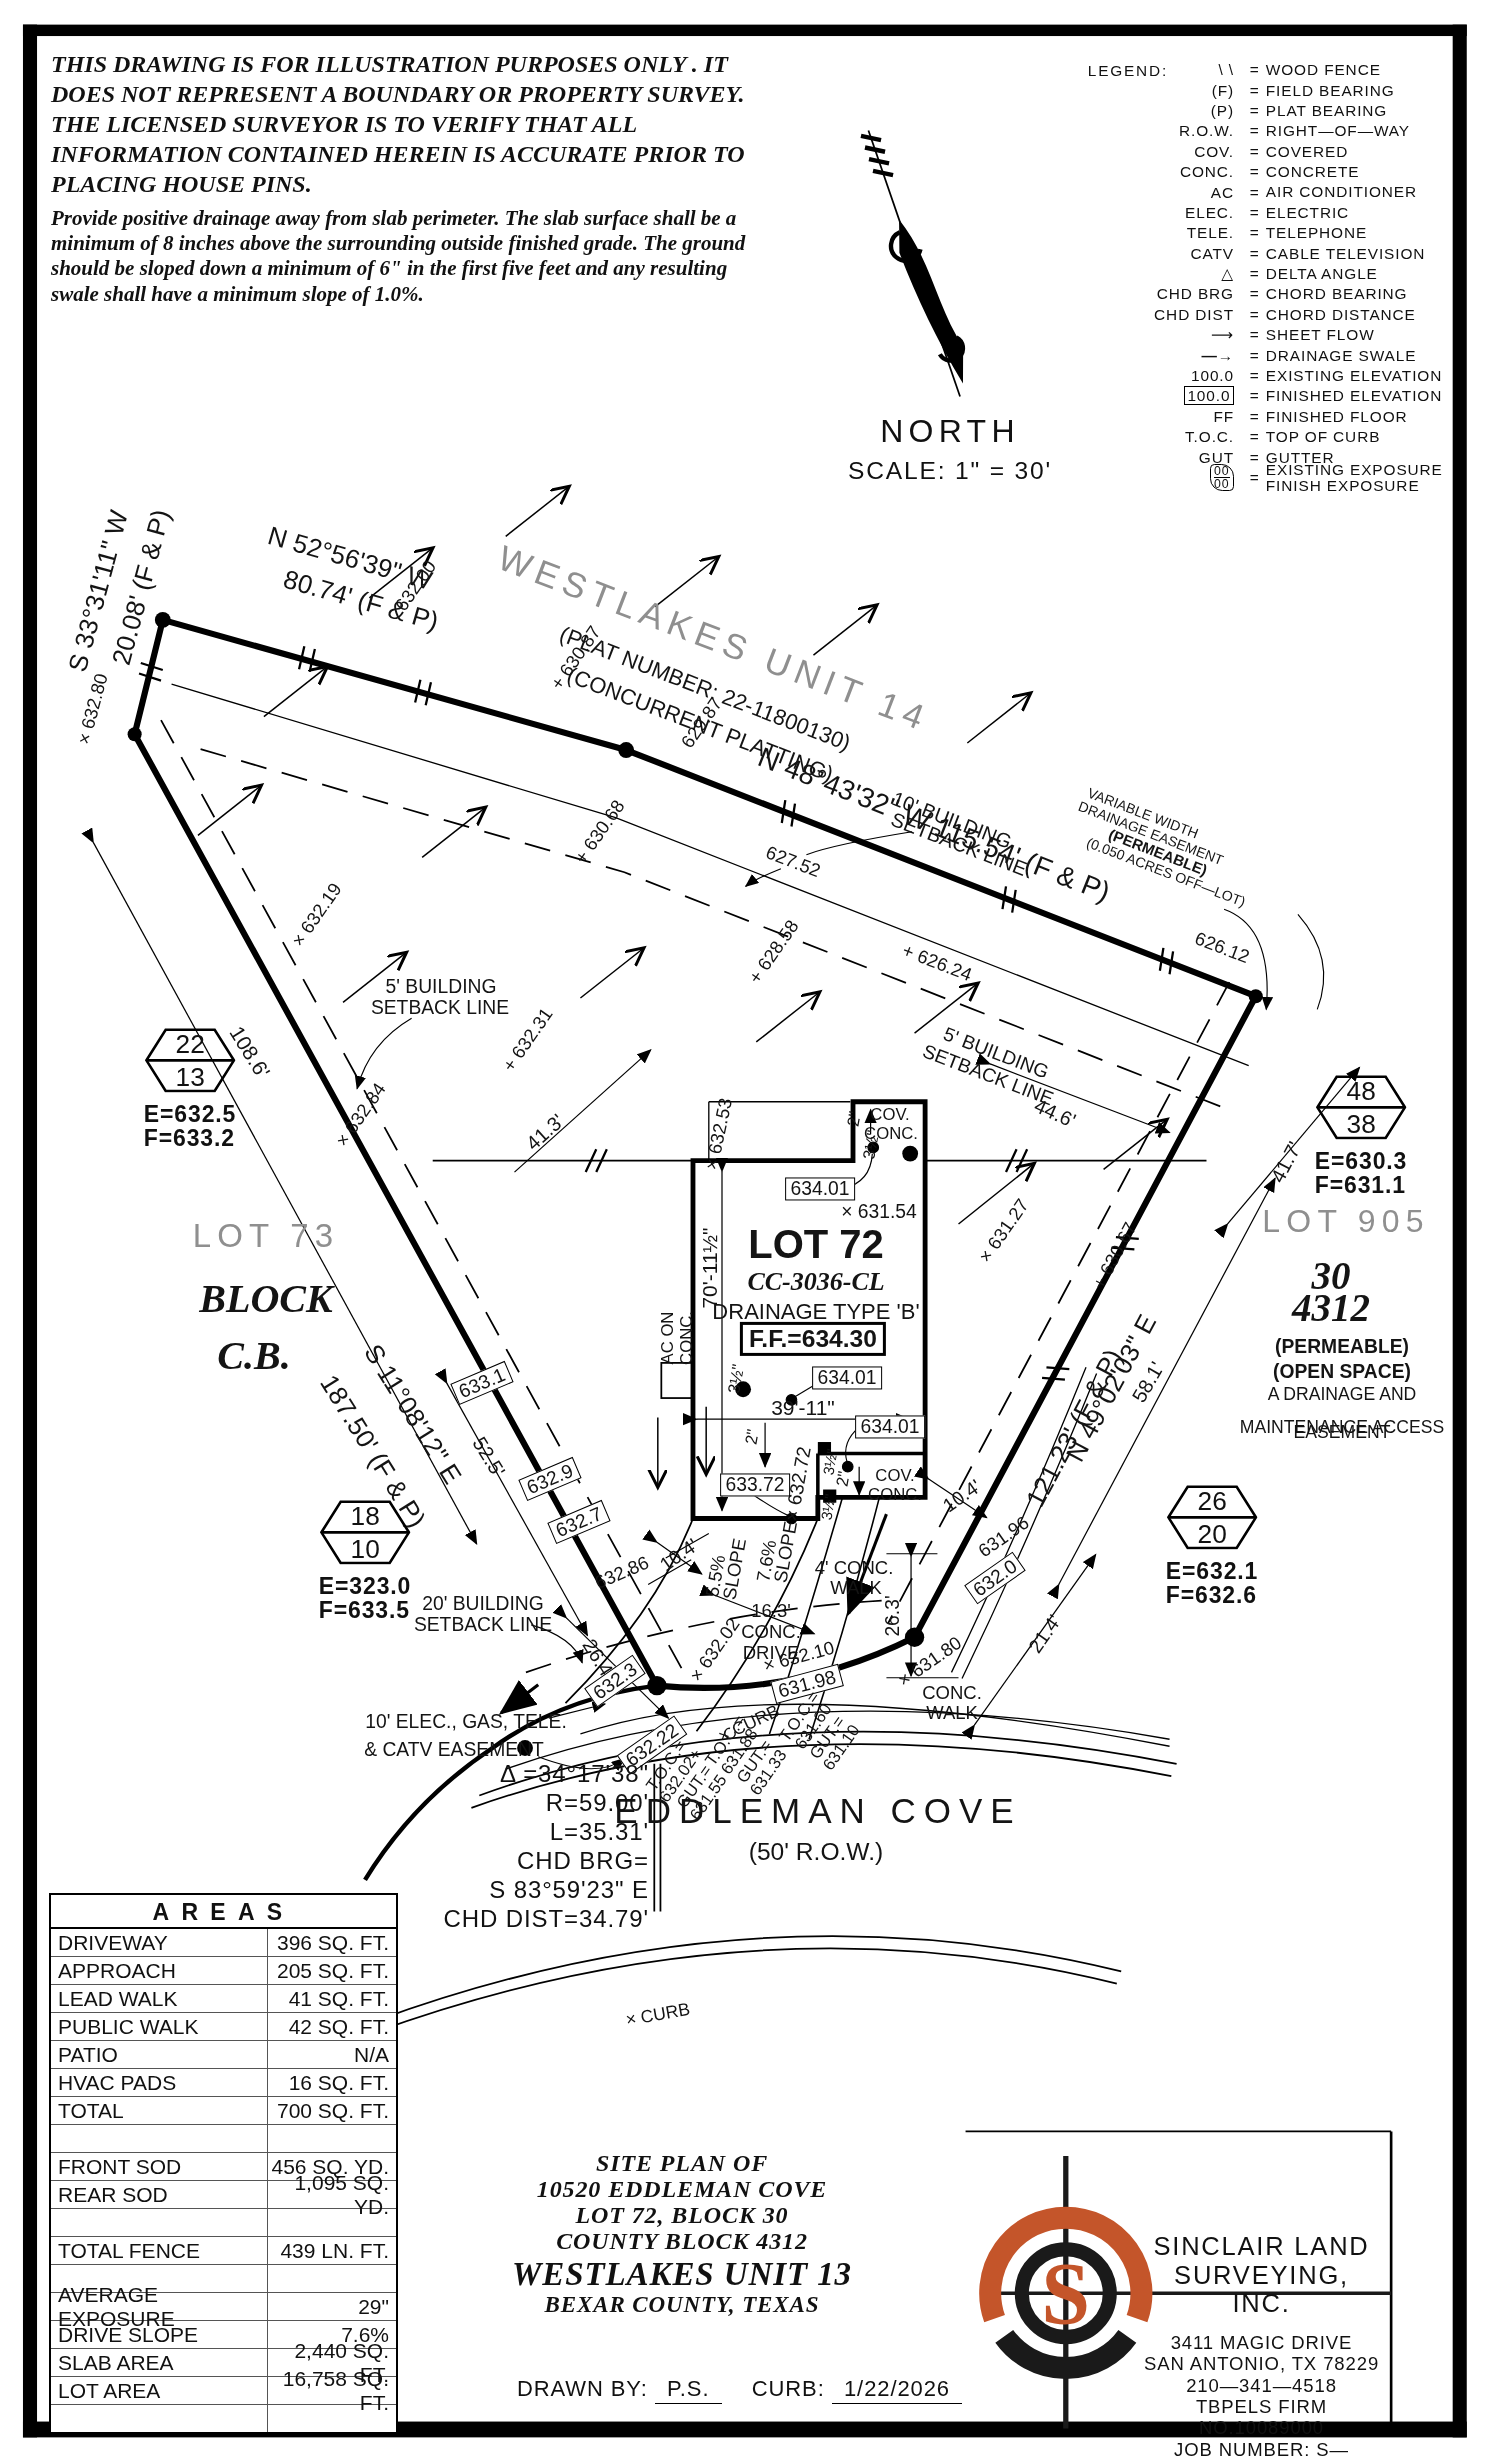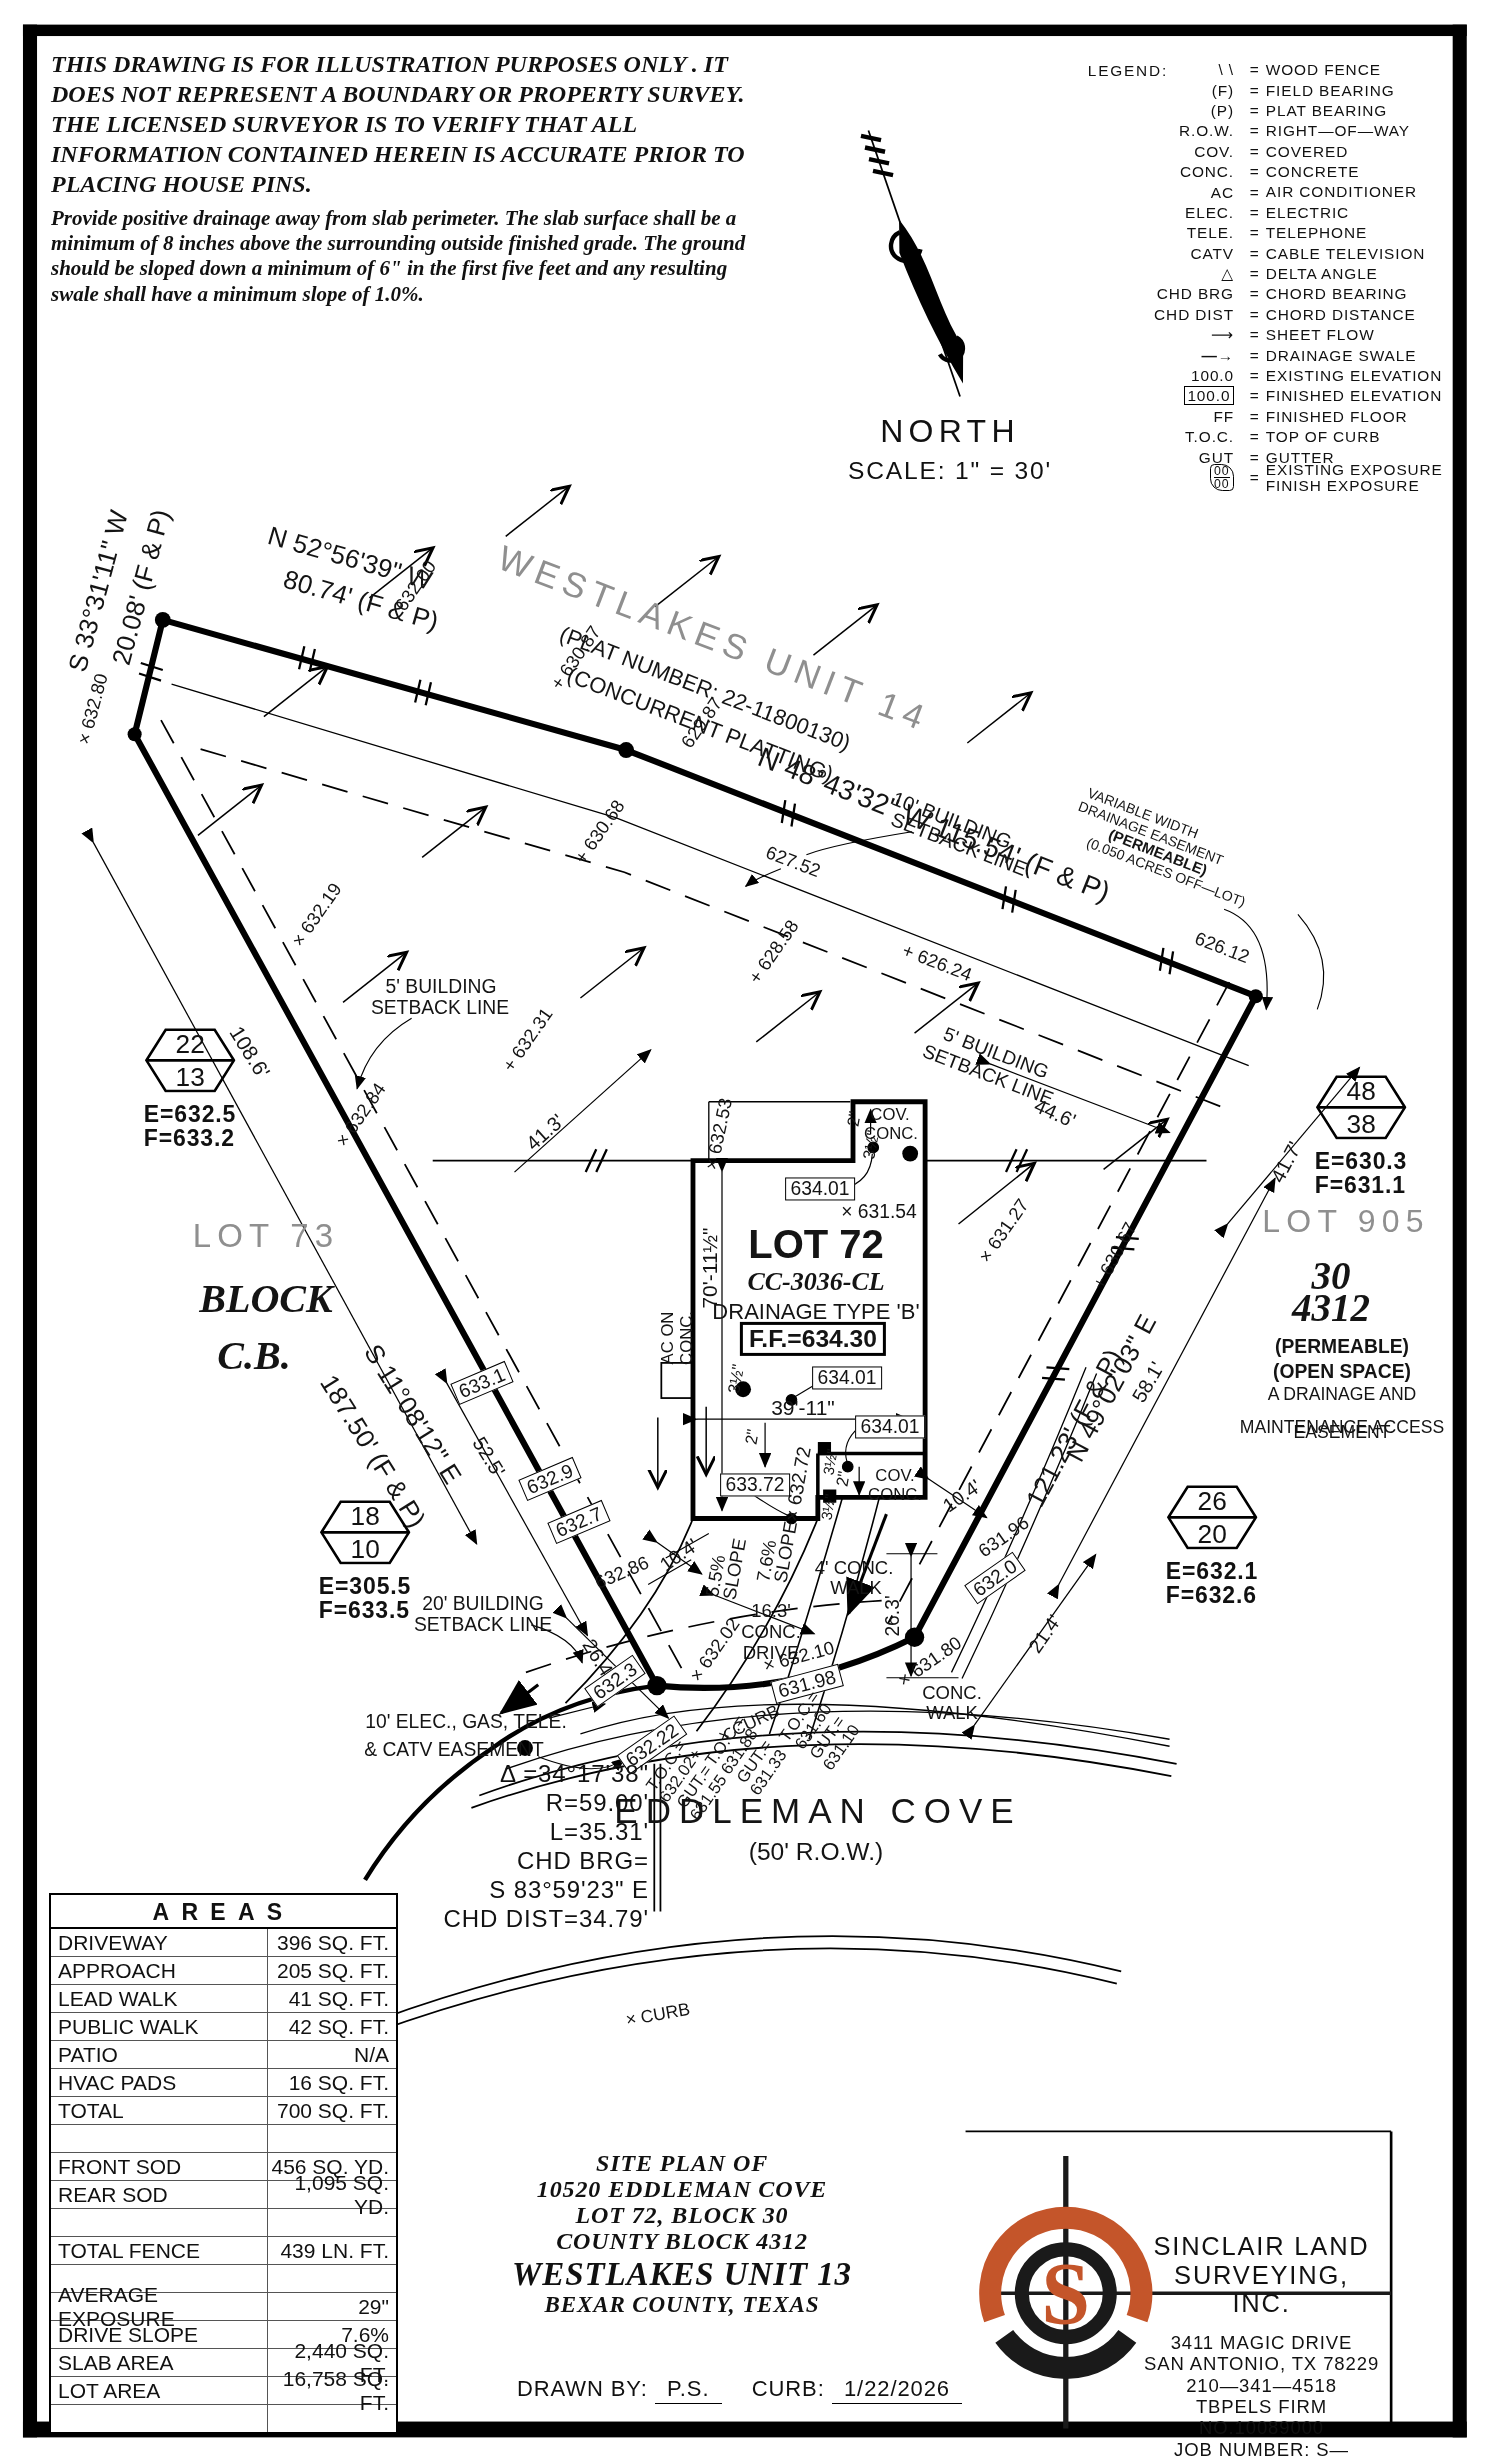--- a/index.html
+++ b/index.html
@@ -506,21 +506,21 @@
         </div>
       </div>
       <div class="hexm" style="left: 365px; top: 1561px;">
         <svg width="91" height="65" viewBox="0 0 104 74">
           <polygon points="24,2 80,2 102,37 80,72 24,72 2,37" fill="none" stroke="#000" stroke-width="3"></polygon>
           <line x1="2" y1="37" x2="102" y2="37" stroke="#000" stroke-width="3"></line>
           <text x="52" y="29" text-anchor="middle" font-size="30" font-family="Liberation Sans, sans-serif" fill="#111">18</text>
           <text x="52" y="66" text-anchor="middle" font-size="30" font-family="Liberation Sans, sans-serif" fill="#111">10</text>
         </svg>
         <div class="ef">
-          <div>E=305.5</div>
+          <div>E=323.0</div>
           <div>F=633.5</div>
         </div>
       </div>
       <div class="hexm" style="left: 1361px; top: 1136px;">
         <svg width="91" height="65" viewBox="0 0 104 74">
           <polygon points="24,2 80,2 102,37 80,72 24,72 2,37" fill="none" stroke="#000" stroke-width="3"></polygon>
           <line x1="2" y1="37" x2="102" y2="37" stroke="#000" stroke-width="3"></line>
           <text x="52" y="29" text-anchor="middle" font-size="30" font-family="Liberation Sans, sans-serif" fill="#111">48</text>
           <text x="52" y="66" text-anchor="middle" font-size="30" font-family="Liberation Sans, sans-serif" fill="#111">38</text>
         </svg>

